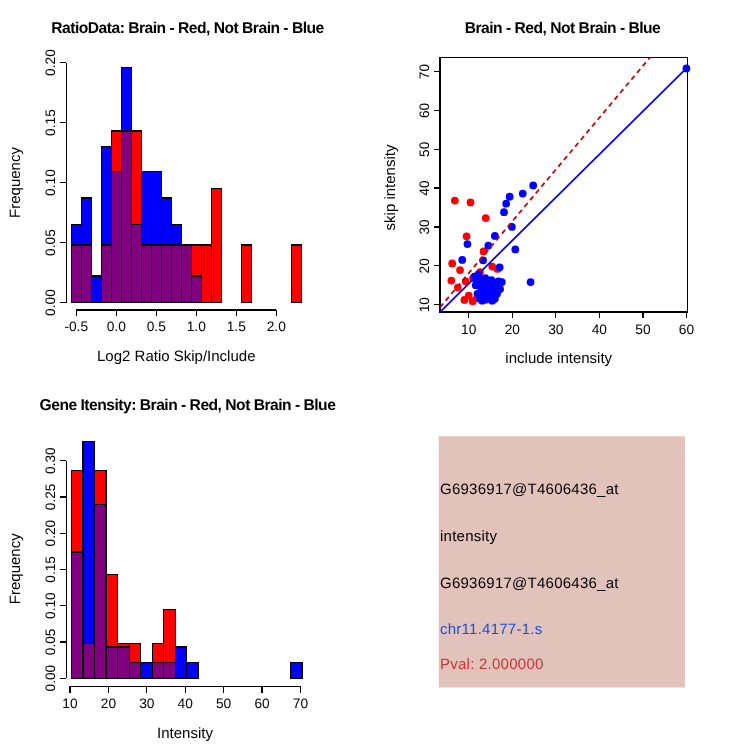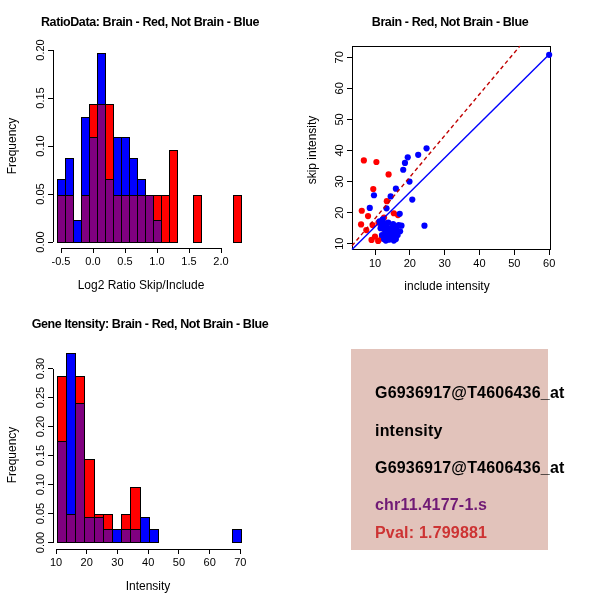--- a/index.html
+++ b/index.html
@@ -6,21 +6,21 @@
   #figure{position:relative;width:600px;height:600px;background:#ffffff;overflow:hidden;
           font-family:"Liberation Sans","DejaVu Sans",sans-serif;}
   .panel{position:absolute;width:300px;height:300px;}
   svg{display:block;}
   .ptitle{font-size:12.5px;font-weight:bold;letter-spacing:-0.4px;text-anchor:middle;fill:#000;}
   .alab{font-size:12px;text-anchor:middle;fill:#000;}
   .tick{font-size:11px;fill:#000;}
   .ax{stroke:#000;stroke-width:1;shape-rendering:crispEdges;}
   .bar{stroke:#000;stroke-width:1;shape-rendering:crispEdges;}
   .infobox{position:absolute;left:51px;top:49px;width:197px;height:201px;}
-  .info-line{position:absolute;left:24px;font-size:16px;letter-spacing:0.2px;white-space:nowrap;font-weight:bold;}
+  .info-line{position:absolute;left:1px;font-size:12px;letter-spacing:0.2px;white-space:nowrap;}
 </style>
 </head>
 <body>
 
 <div id="figure">
 
   <div class="panel" style="left:0;top:0">
     <svg width="300" height="300" viewBox="0 0 300 300">
       <g>
           <line x1="53" y1="50" x2="53" y2="242" class="ax"></line>
@@ -246,18 +246,18 @@
       <text class="alab" x="148" y="290">Intensity</text>
       <text class="alab" transform="translate(16 155) rotate(-90)">Frequency</text>
     </svg>
   </div>
 
   <div class="panel" style="left:300px;top:300px">
     <div class="infobox" style="background: rgb(226, 195, 187);">
       <div class="info-line" style="top: 35px; color: rgb(0, 0, 0);">G6936917@T4606436_at</div>
       <div class="info-line" style="top: 73px; color: rgb(0, 0, 0);">intensity</div>
       <div class="info-line" style="top: 110px; color: rgb(0, 0, 0);">G6936917@T4606436_at</div>
-      <div class="info-line" style="top: 147px; color: #701a75;">chr11.4177-1.s</div>
-      <div class="info-line" style="top: 175px; color: rgb(205, 51, 51);">Pval: 1.799881</div>
+      <div class="info-line" style="top: 147px; color: #1d4ed8;">chr11.4177-1.s</div>
+      <div class="info-line" style="top: 175px; color: rgb(205, 51, 51);">Pval: 2.000000</div>
     </div>
   </div>
 
 </div>
 
 </body></html>

